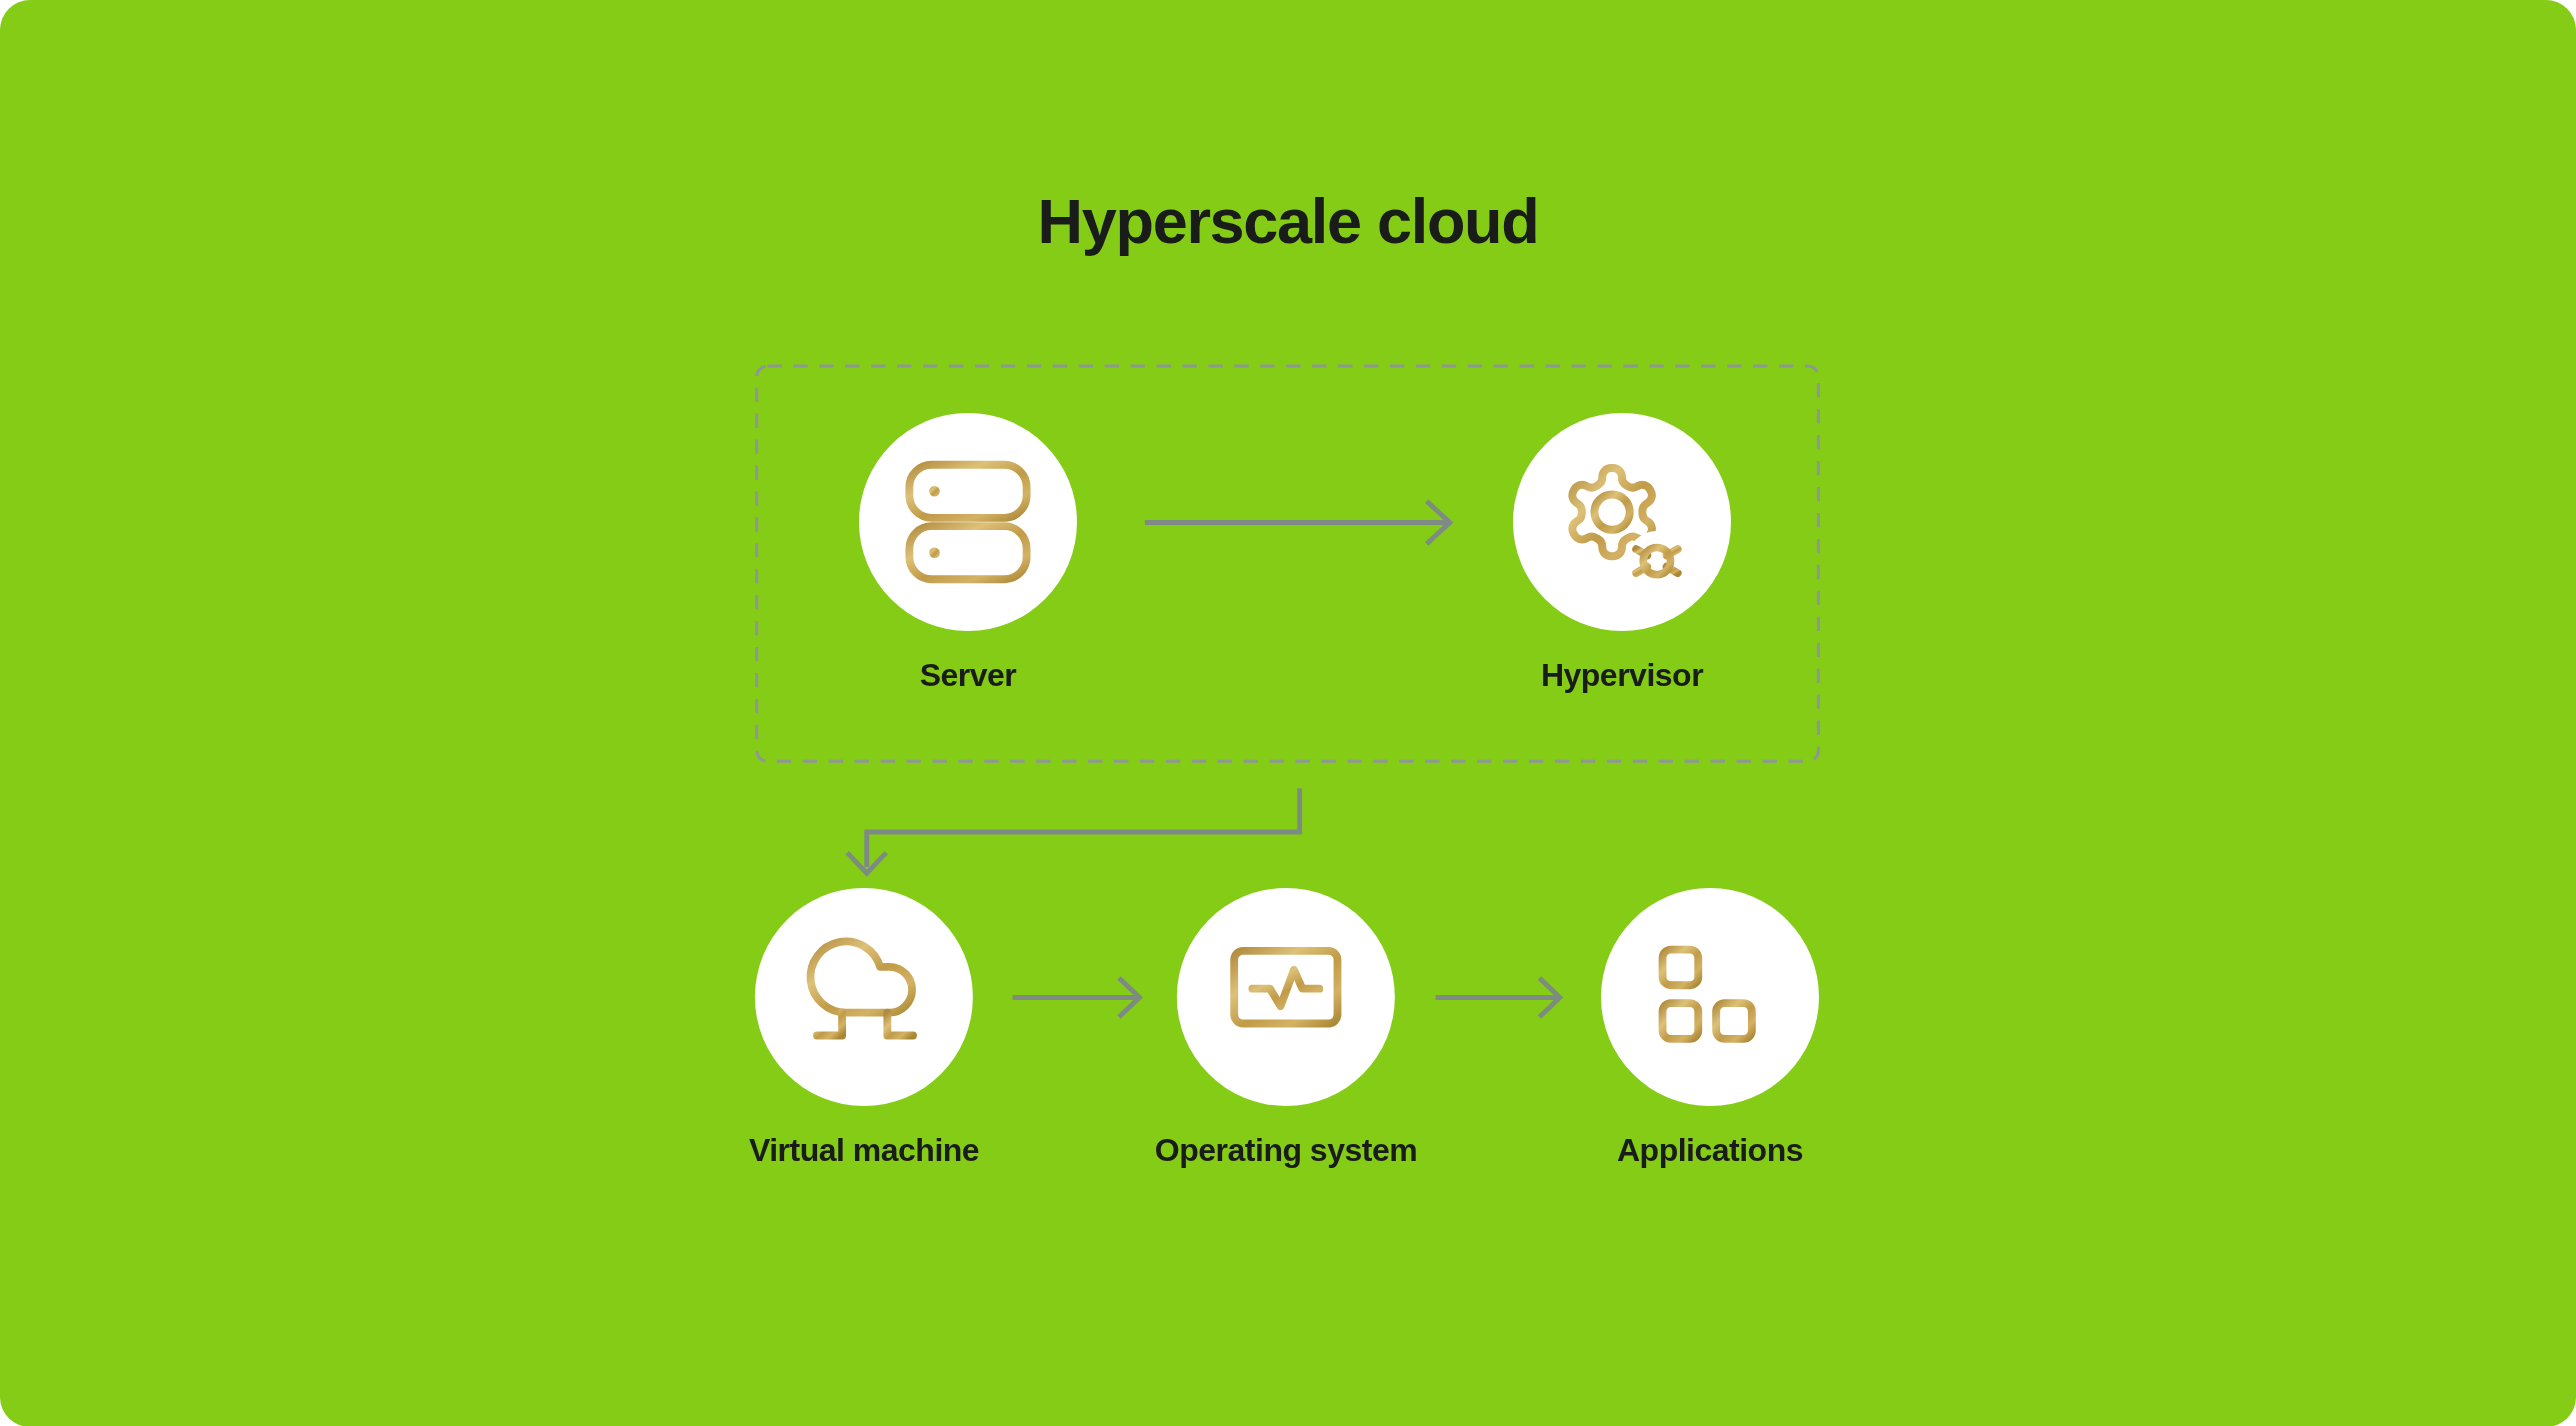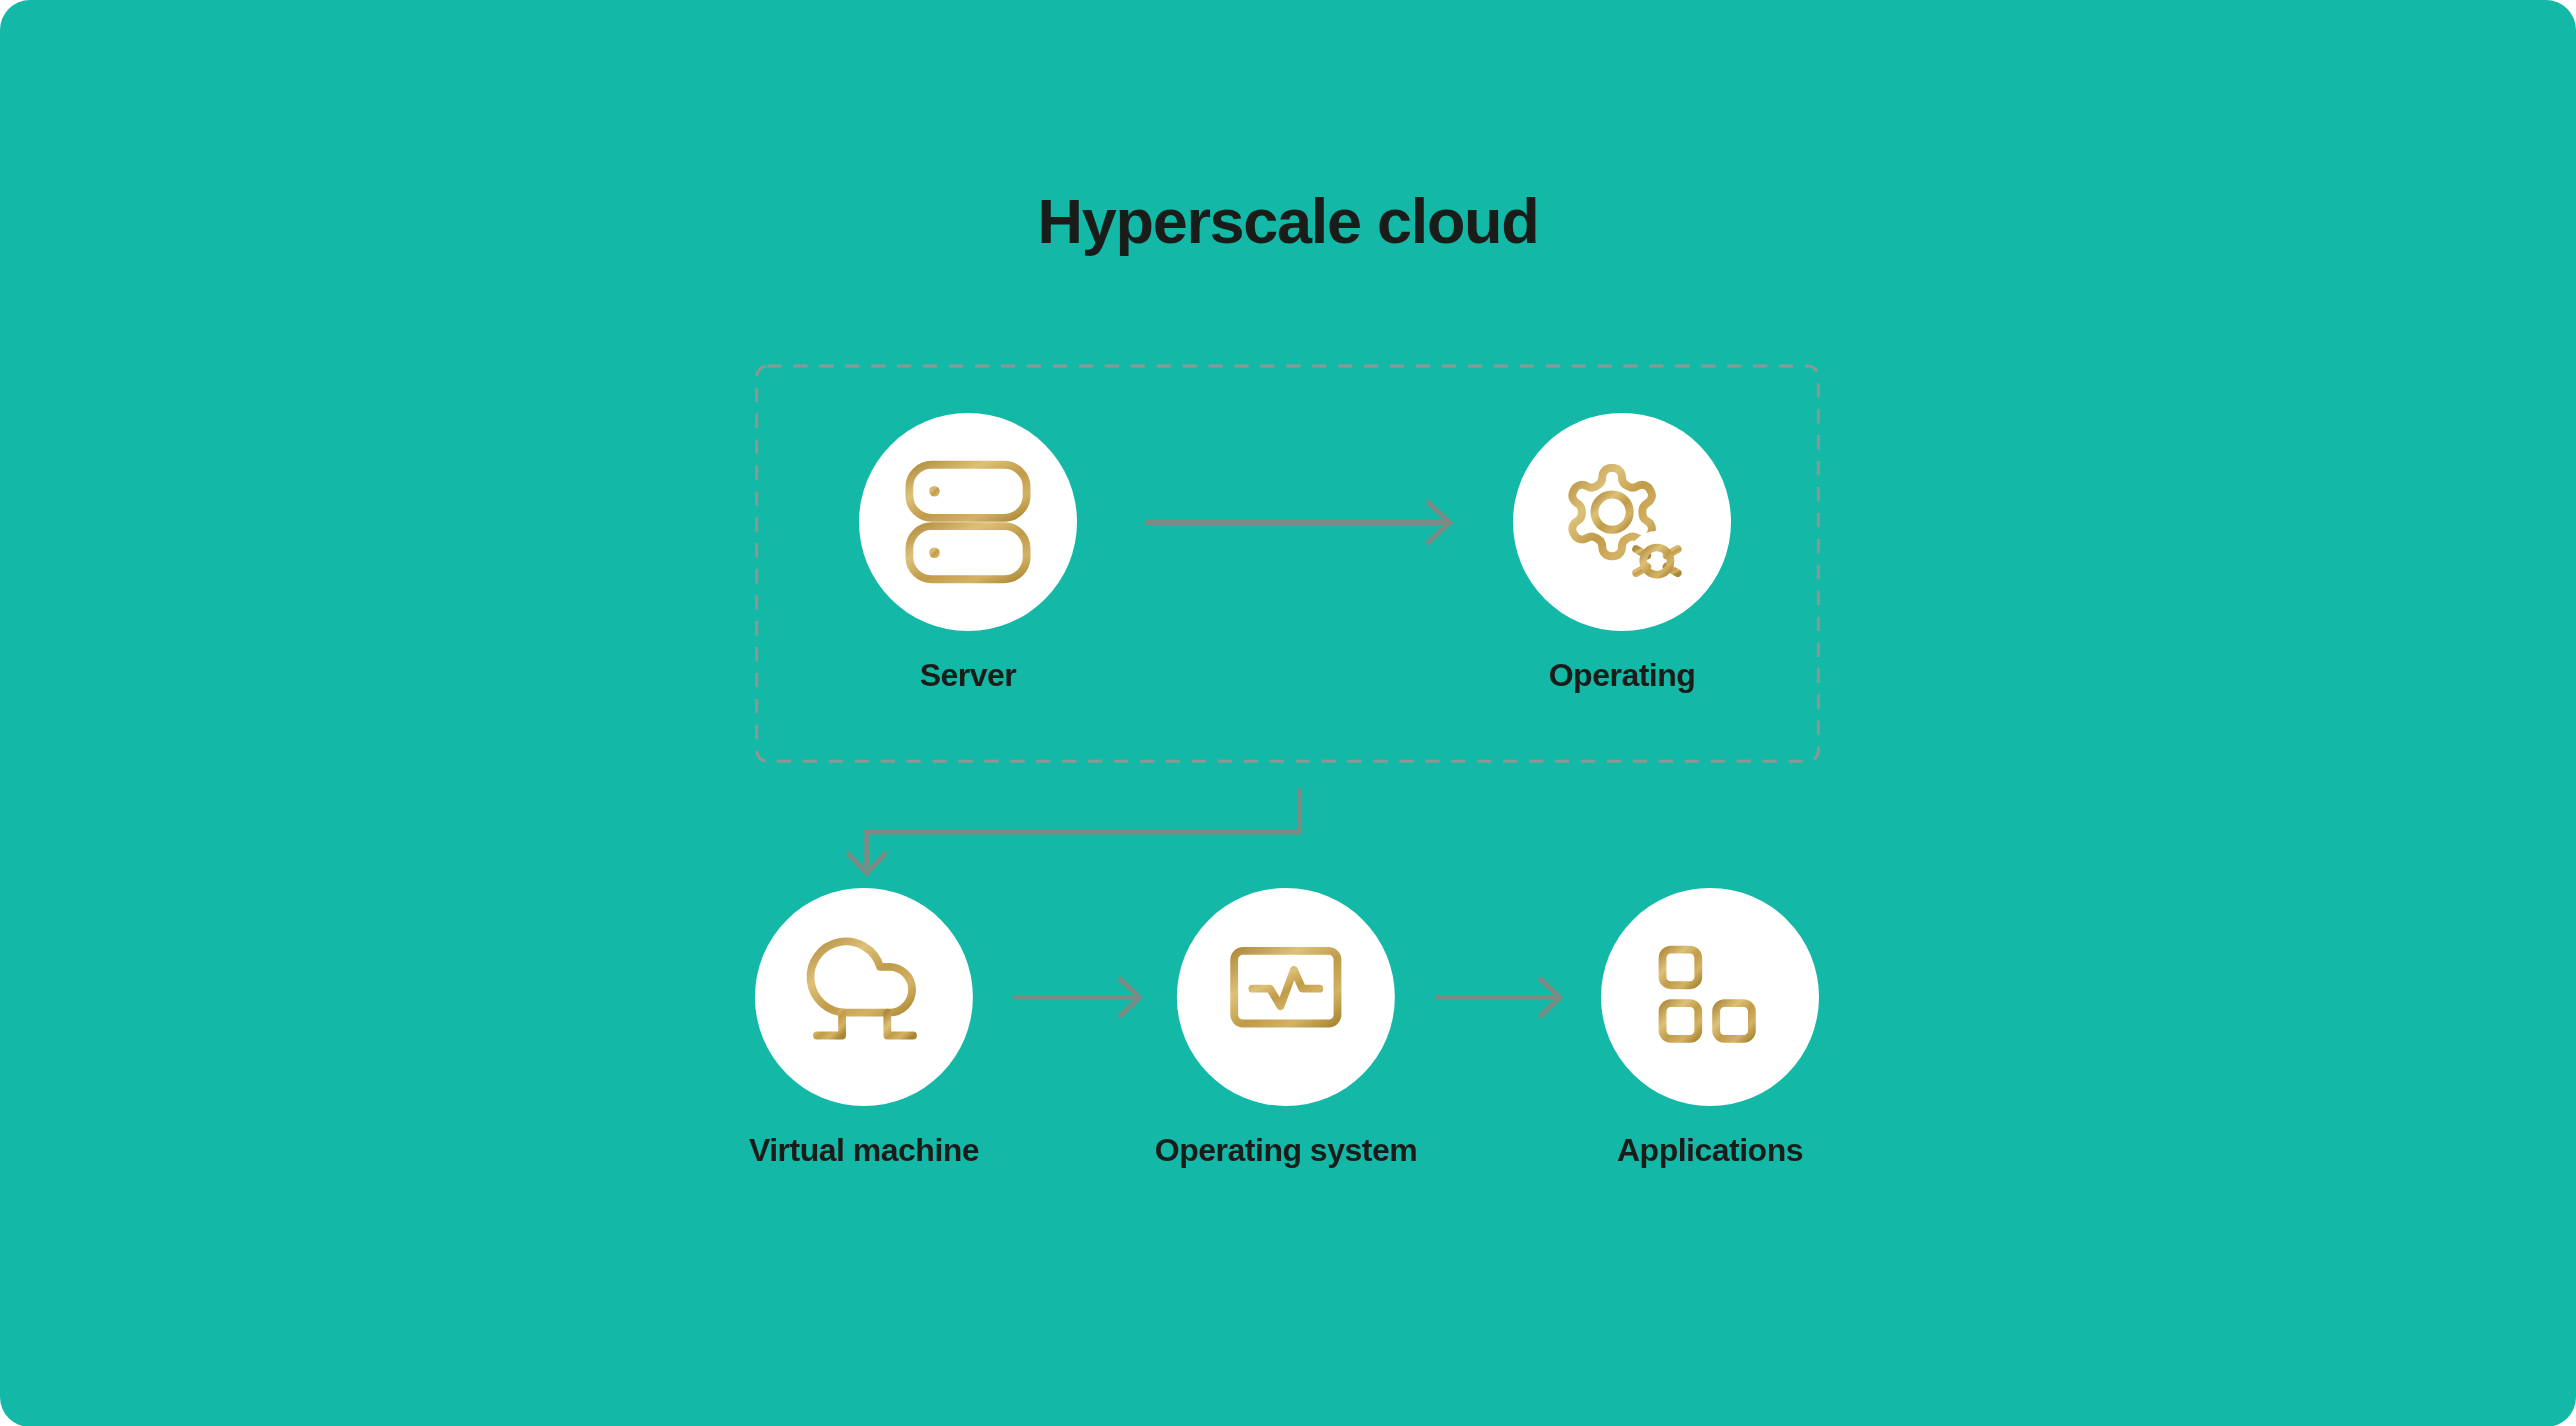--- a/index.html
+++ b/index.html
@@ -1,20 +1,20 @@
 <!DOCTYPE html>
 <html style="font-size:14.3px"><head>
 <meta charset="utf-8">
 <style>
   html, body { margin: 0; padding: 0; background: #ffffff; }
   .card {
     position: relative;
     width: 2576px;
     height: 1427px;
-    background: #14b8a6;
+    background: #84cc16;
     border-radius: 30px;
     overflow: hidden;
     font-family: "Liberation Sans", sans-serif;
     color: #1a1c1a;
   }
   .title {
     position: absolute;
     top: 185px;
     left: 0;
     width: 100%;
@@ -137,21 +137,21 @@
           <line class="stroke" x1="36.5" y1="34" x2="36.5" y2="29.4"></line>
           <line class="stroke" x1="39.96" y1="36" x2="43.95" y2="33.7"></line>
           <line class="stroke" x1="39.96" y1="40" x2="43.95" y2="42.3"></line>
           <line class="stroke" x1="36.5" y1="42" x2="36.5" y2="46.6"></line>
           <line class="stroke" x1="33.04" y1="40" x2="29.05" y2="42.3"></line>
           <line class="stroke" x1="33.04" y1="36" x2="29.05" y2="33.7"></line>
           <circle class="stroke" style="stroke-width:2.7" cx="36.5" cy="38" r="4.9"></circle>
         </g>
       </svg>
     </div>
-    <div class="node-label">Operating</div>
+    <div class="node-label">Hypervisor</div>
   </div>
 
   <div class="node" style="left:864px; top:888px;">
     <div class="circle">
       <svg class="icon" viewBox="0 0 48 48">
         <path class="stroke" d="M33.05 29.6 H17.6 a12.74 12.74 0 1 1 12.21 -16.38 h3.26 a8.19 8.19 0 1 1 0 16.38 Z"></path>
         <path class="stroke" d="M16.2 29.6 V37.8 H7.2"></path>
         <path class="stroke" d="M24.4 29.6 V40"></path>
         <path class="stroke" d="M32.4 29.6 V37.8 H41.6"></path>
       </svg>

